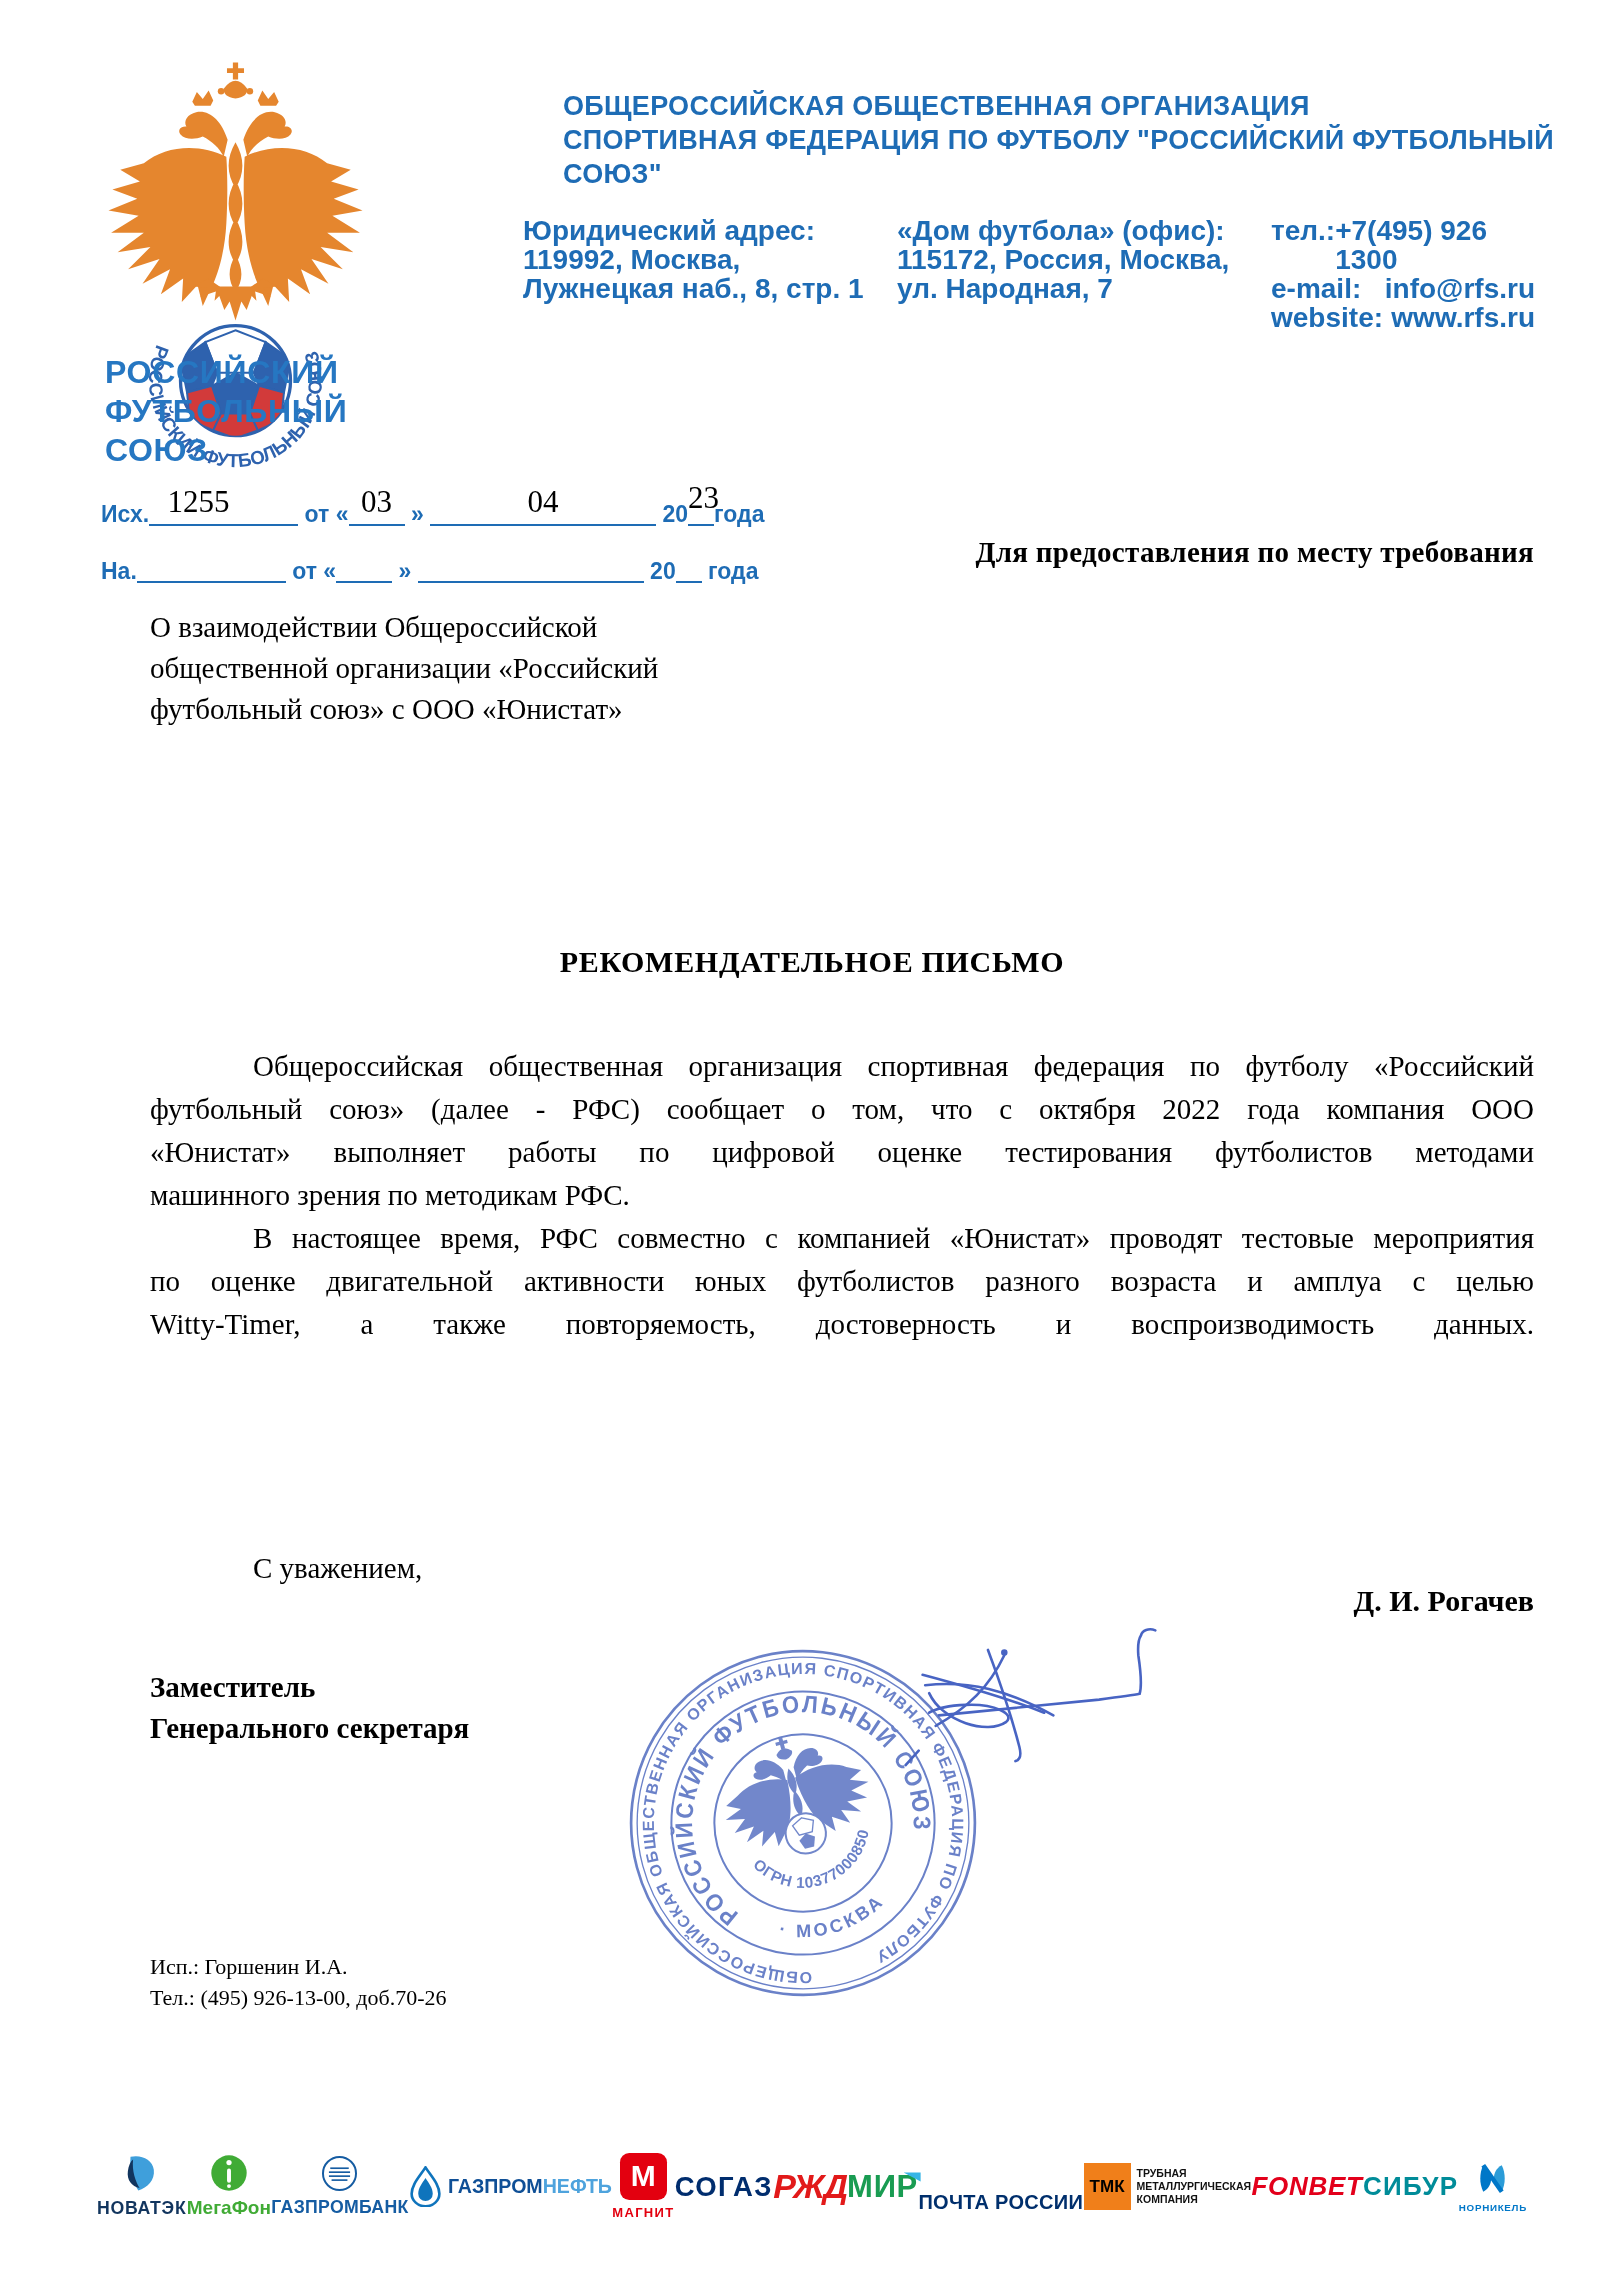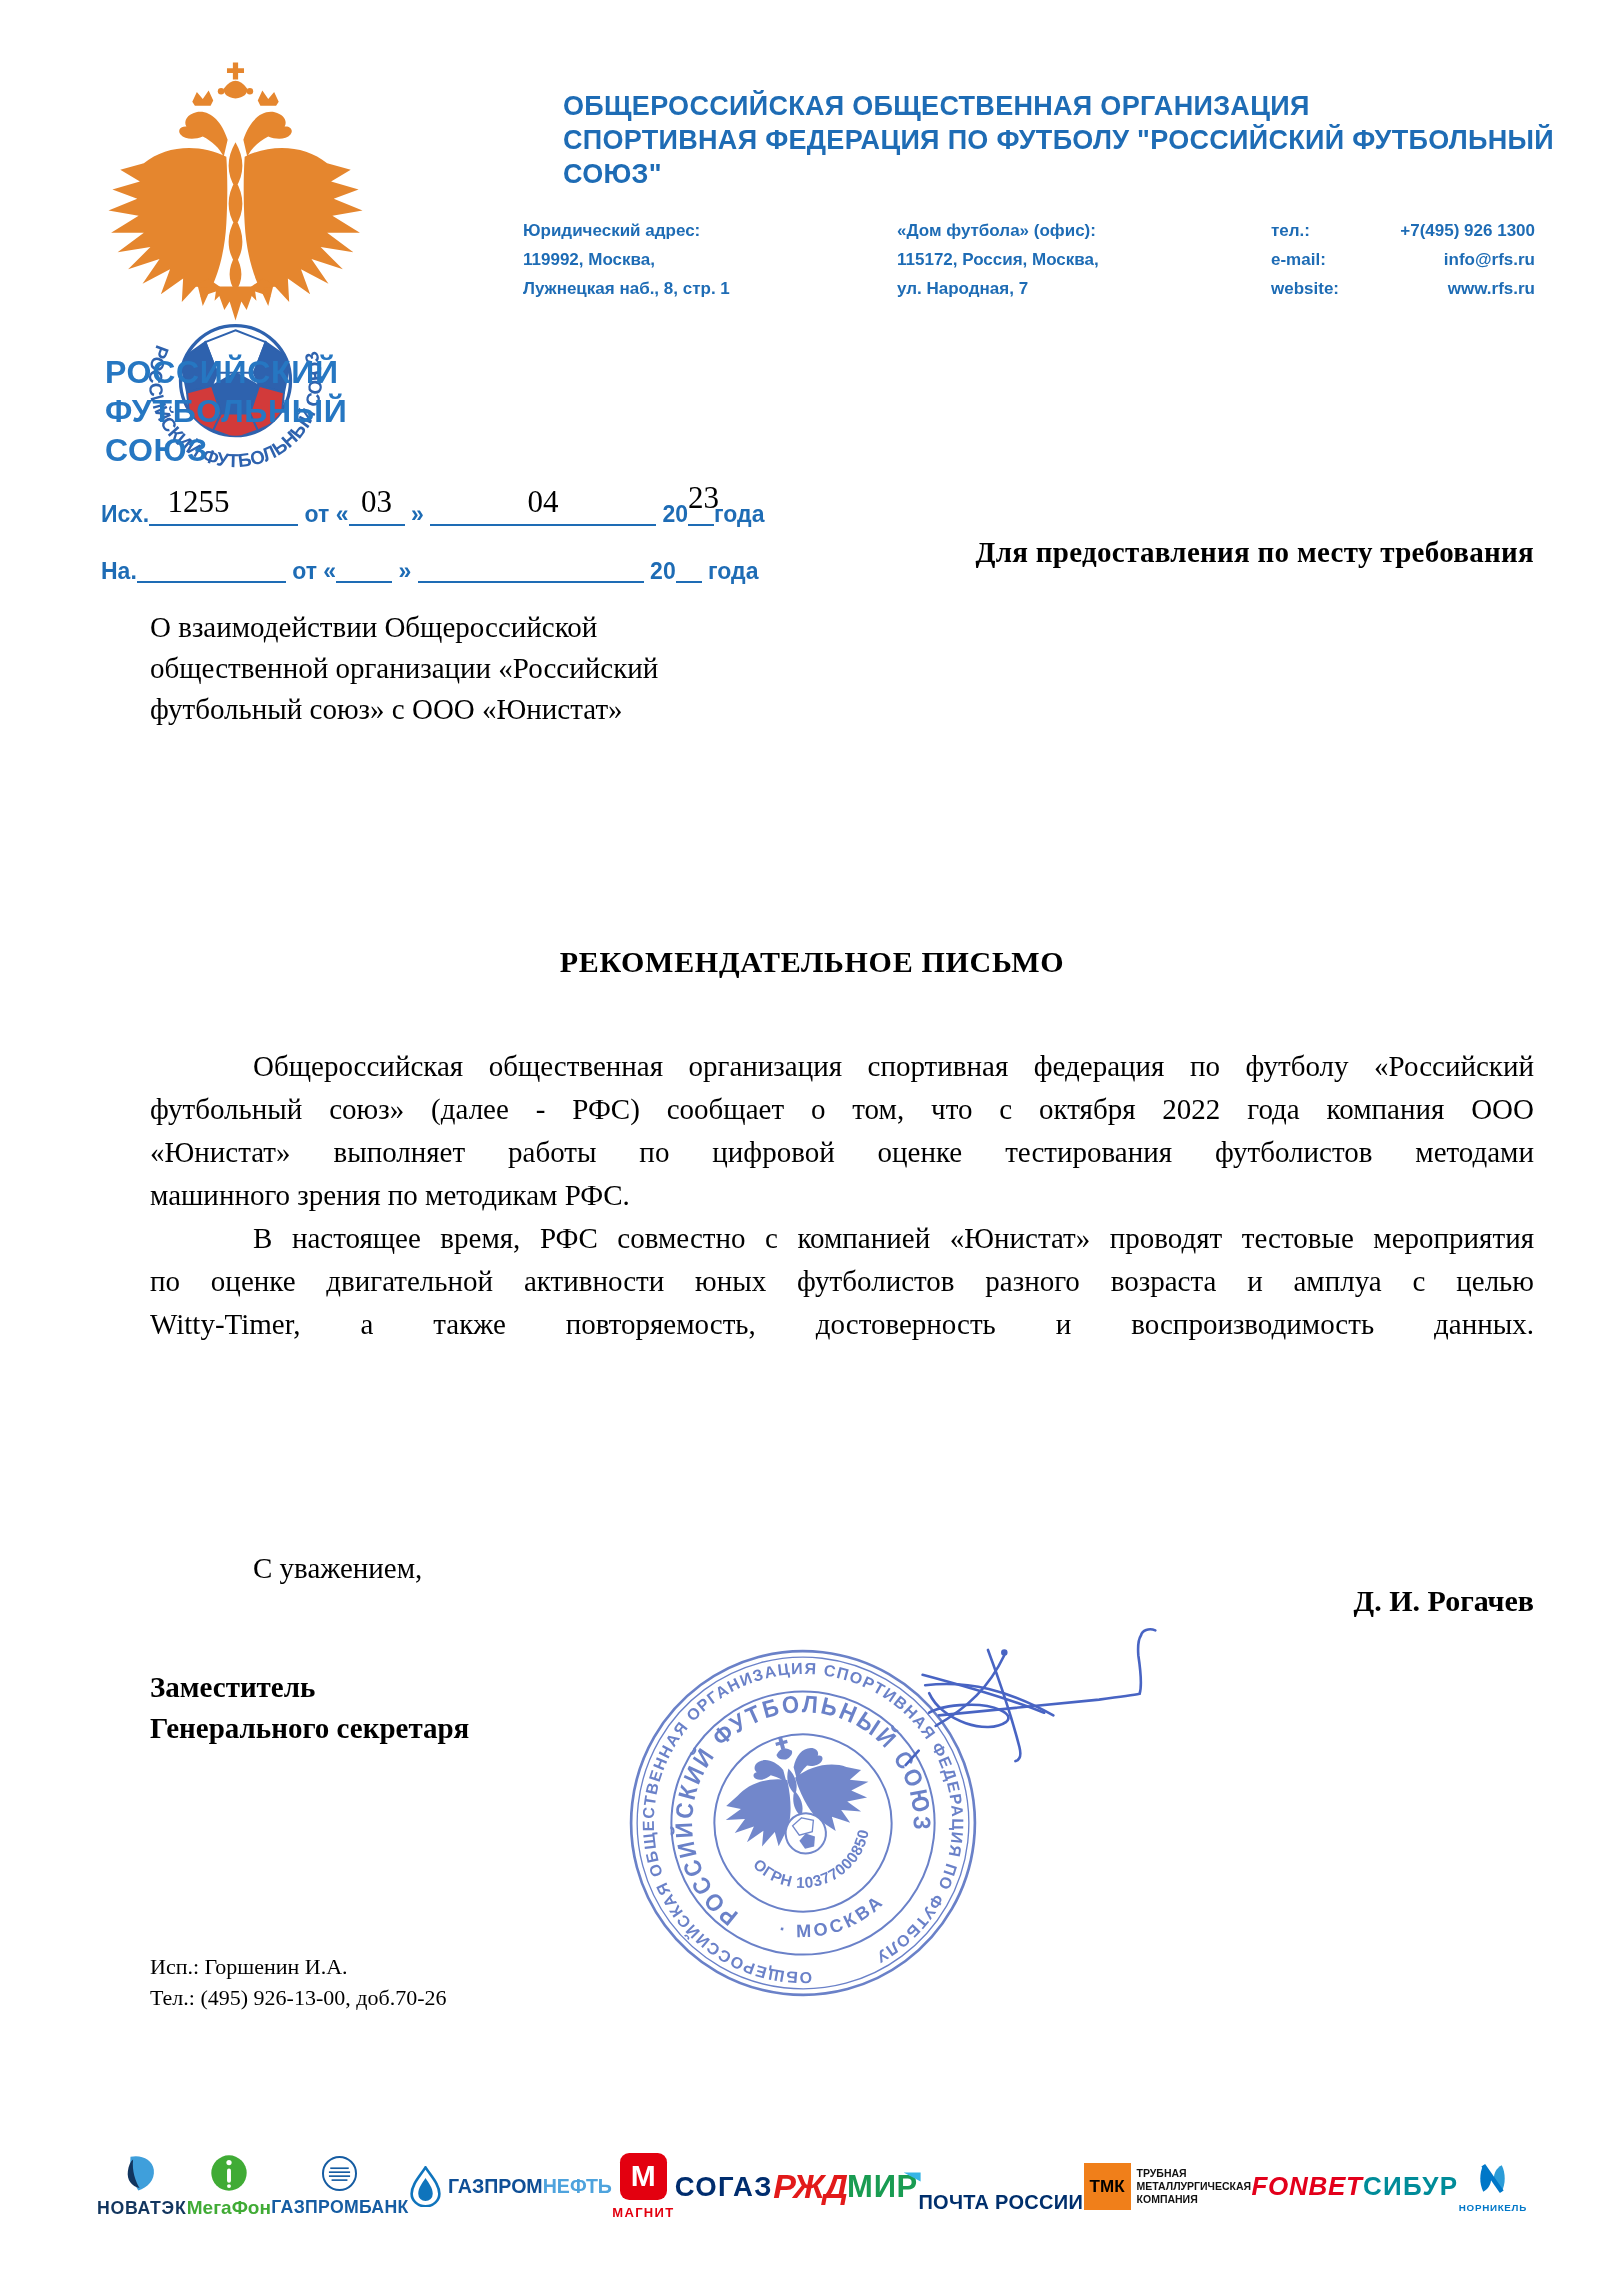--- a/index.html
+++ b/index.html
@@ -4,21 +4,21 @@
 <style>
   html,body{margin:0;padding:0;background:#888;}
   .page{position:relative;width:1624px;height:2295px;background:#ffffff;overflow:hidden;
         font-family:"Liberation Serif",serif;color:#000;}
   .abs{position:absolute;}
 
   
   .org-name{left:523px;top:89px;color:#1e6cb5;font-family:"Liberation Sans",sans-serif;
             font-weight:bold;font-size:27px;line-height:34px;letter-spacing:0.3px;margin-left:40px;}
   .addr-row{left:523px;top:216px;width:1013px;display:flex;color:#1e6cb5;
-            font-family:"Liberation Sans",sans-serif;font-weight:bold;font-size:17px;line-height:29px;}
+            font-family:"Liberation Sans",sans-serif;font-weight:bold;font-size:28px;line-height:29px;}
   .addr-col1{width:374px;}
   .addr-col2{width:374px;}
   .addr-col3{width:264px;}
   .contact-line{display:flex;justify-content:space-between;}
   .logo-box{left:98px;top:52px;width:275px;height:419px;}
   .wordmark{left:105px;top:353px;color:#2677c2;font-family:"Liberation Sans",sans-serif;
             font-weight:bold;font-size:32px;line-height:39px;letter-spacing:0.7px;}
 
   
   .ref{left:101px;color:#1e6cb5;font-family:"Liberation Sans",sans-serif;font-weight:bold;

